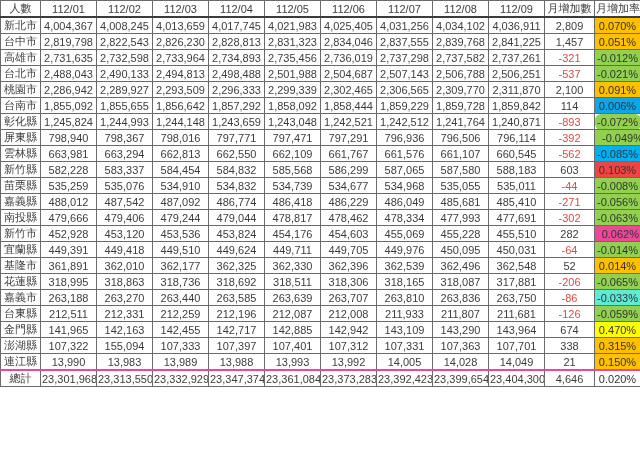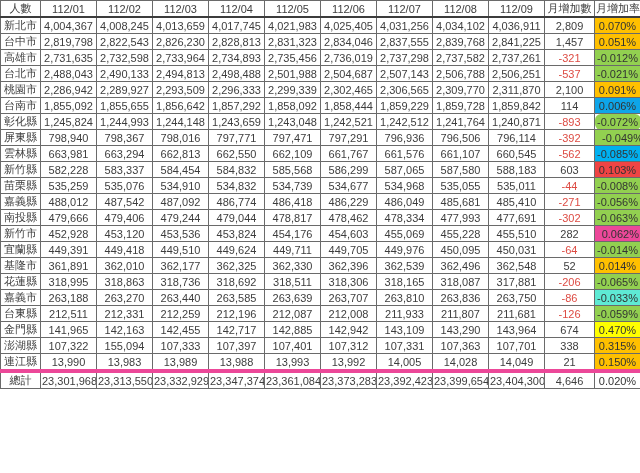--- a/index.html
+++ b/index.html
@@ -33,21 +33,21 @@
     vertical-align: middle;
     padding: 0 1px;
     overflow: hidden;
     white-space: nowrap;
     font-weight: normal;
   }
   thead th {
     border-bottom: 2px solid #3c3c3c;
   }
   tr.total-row td {
-    border-top: 4px solid #ec4899;
+    border-top: 2px solid #ec4899;
   }
   td.neg { color: #dd4b43; }
   td.rate { color: #333333; }
 </style>
 </head>
 <body>
 
 <div class="sheet">
   <table>
     <colgroup>

